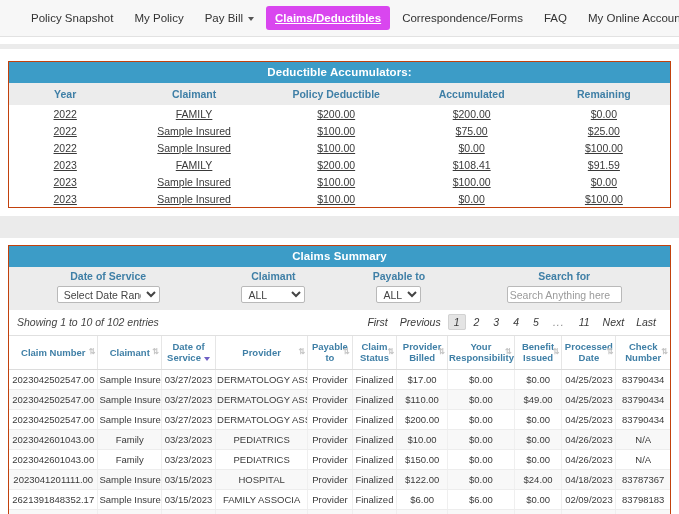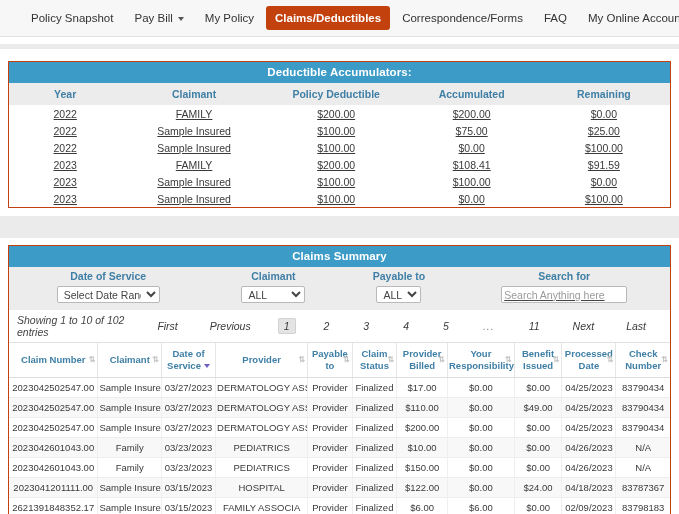--- a/index.html
+++ b/index.html
@@ -32,23 +32,24 @@
     color: #333333;
     padding: 6px 9px;
     margin-right: 3px;
     border-radius: 3px;
     white-space: nowrap;
     display: flex;
     align-items: center;
     line-height: 1.1;
   }
   .nav-item.active {
-    background: #c2410c;
+    background: #d946ef;
     color: #ffffff;
     font-weight: bold;
+    text-decoration: underline;
   }
   .caret-down {
     display: inline-block;
     width: 0; height: 0;
     border-left: 3.5px solid transparent;
     border-right: 3.5px solid transparent;
     border-top: 4px solid #555;
     margin-left: 5px;
     position: relative;
     top: 1px;
@@ -141,21 +142,21 @@
     font-size: 10.5px;
     color: #444444;
     font-style: italic;
   }
   .showing { flex: 1; }
   .pager { display: flex; align-items: center; }
   .pg {
     font-size: 10.5px;
     color: #3a3a3a;
     padding: 2px 5px;
-    margin: 0 11px;
+    margin: 0 1px;
     min-width: 8px;
     text-align: center;
     line-height: 1.2;
   }
   .pg.num { padding: 2px 6px; }
   .pg.active {
     background: #e4e4e4;
     border: 1px solid #d2d2d2;
     border-radius: 2px;
     padding: 1px 5px;
@@ -219,25 +220,25 @@
   }
 </style>
 </head>
 <body>
 
 <div id="nav-bar">
     <div class="nav-item">
       <span>Policy Snapshot</span>
     </div>
     <div class="nav-item">
+      <span>My Policy</span>
+    </div>
+    <div class="nav-item">
       <span>Pay Bill</span>
       <span class="caret-down"></span>
-    </div>
-    <div class="nav-item">
-      <span>My Policy</span>
     </div>
     <div class="nav-item active">
       <span>Claims/Deductibles</span>
     </div>
     <div class="nav-item">
       <span>Correspondence/Forms</span>
     </div>
     <div class="nav-item">
       <span>FAQ</span>
     </div>
@@ -337,21 +338,21 @@
       </select>
     </div>
     <div class="filter-cell" style="width:18%">
       <span class="filter-label">Payable to</span>
       <select class="ui" style="width:45px">
         <option>ALL</option>
       </select>
     </div>
     <div class="filter-cell" style="width:32%">
       <span class="filter-label">Search for</span>
-      <input class="ui" type="text" style="width: 126px; text-decoration: underline;" placeholder="Search Anything here">
+      <input class="ui" type="text" style="width: 115px;" placeholder="Search Anything here">
     </div>
   </div>
 
   <div class="info-row">
     <span class="showing">Showing 1 to 10 of 102 entries</span>
     <span class="pager">
       <span class="pg">First</span>
       <span class="pg">Previous</span>
       <span id="page-numbers"><span class="pg num active">1</span><span class="pg num">2</span><span class="pg num">3</span><span class="pg num">4</span><span class="pg num">5</span><span class="pg num ellipsis">...</span><span class="pg num">11</span></span>
       <span class="pg">Next</span>

